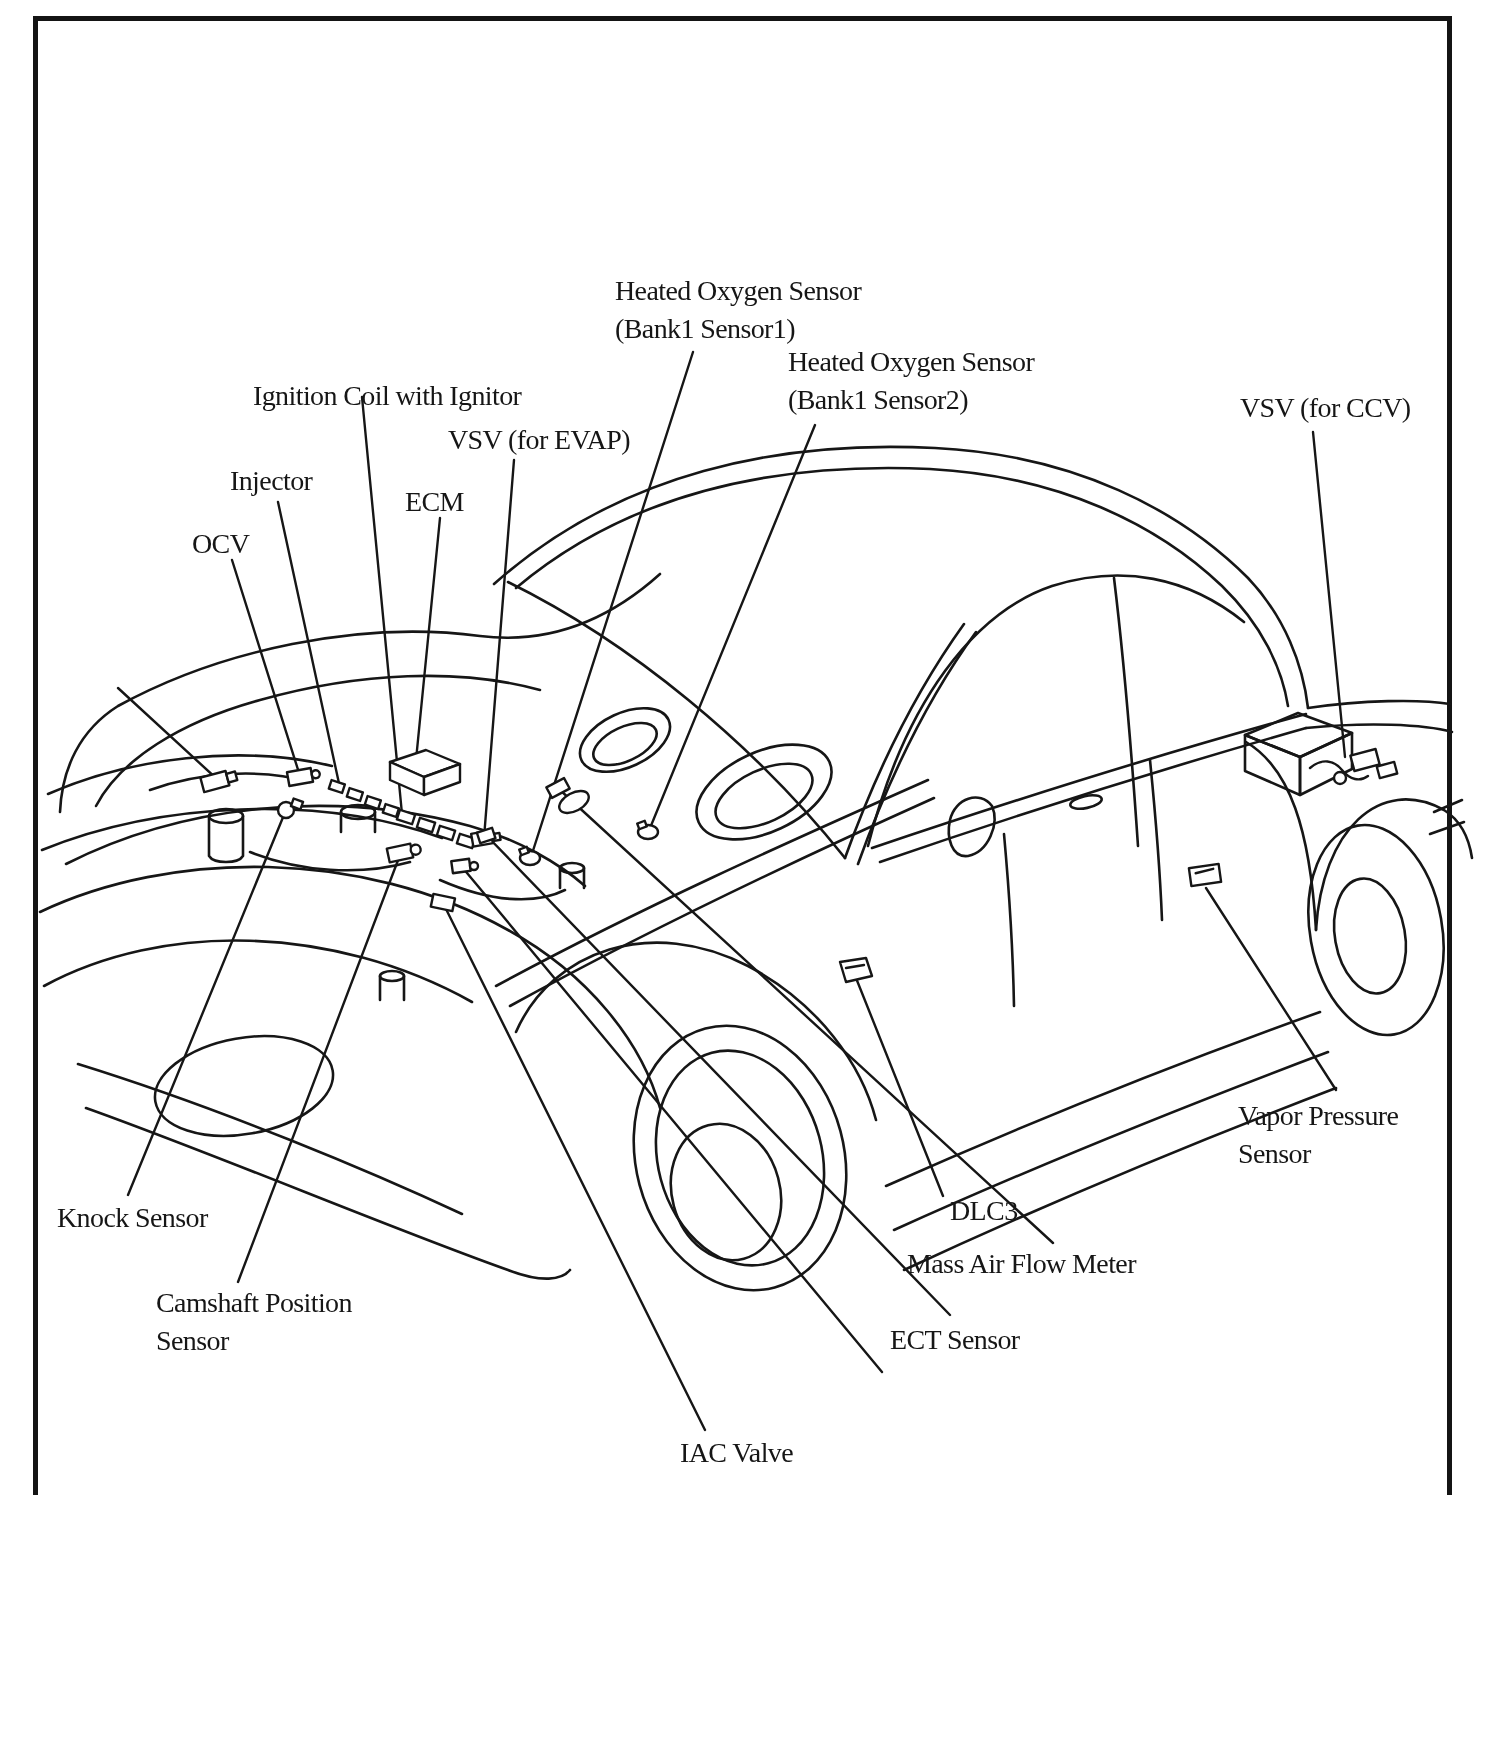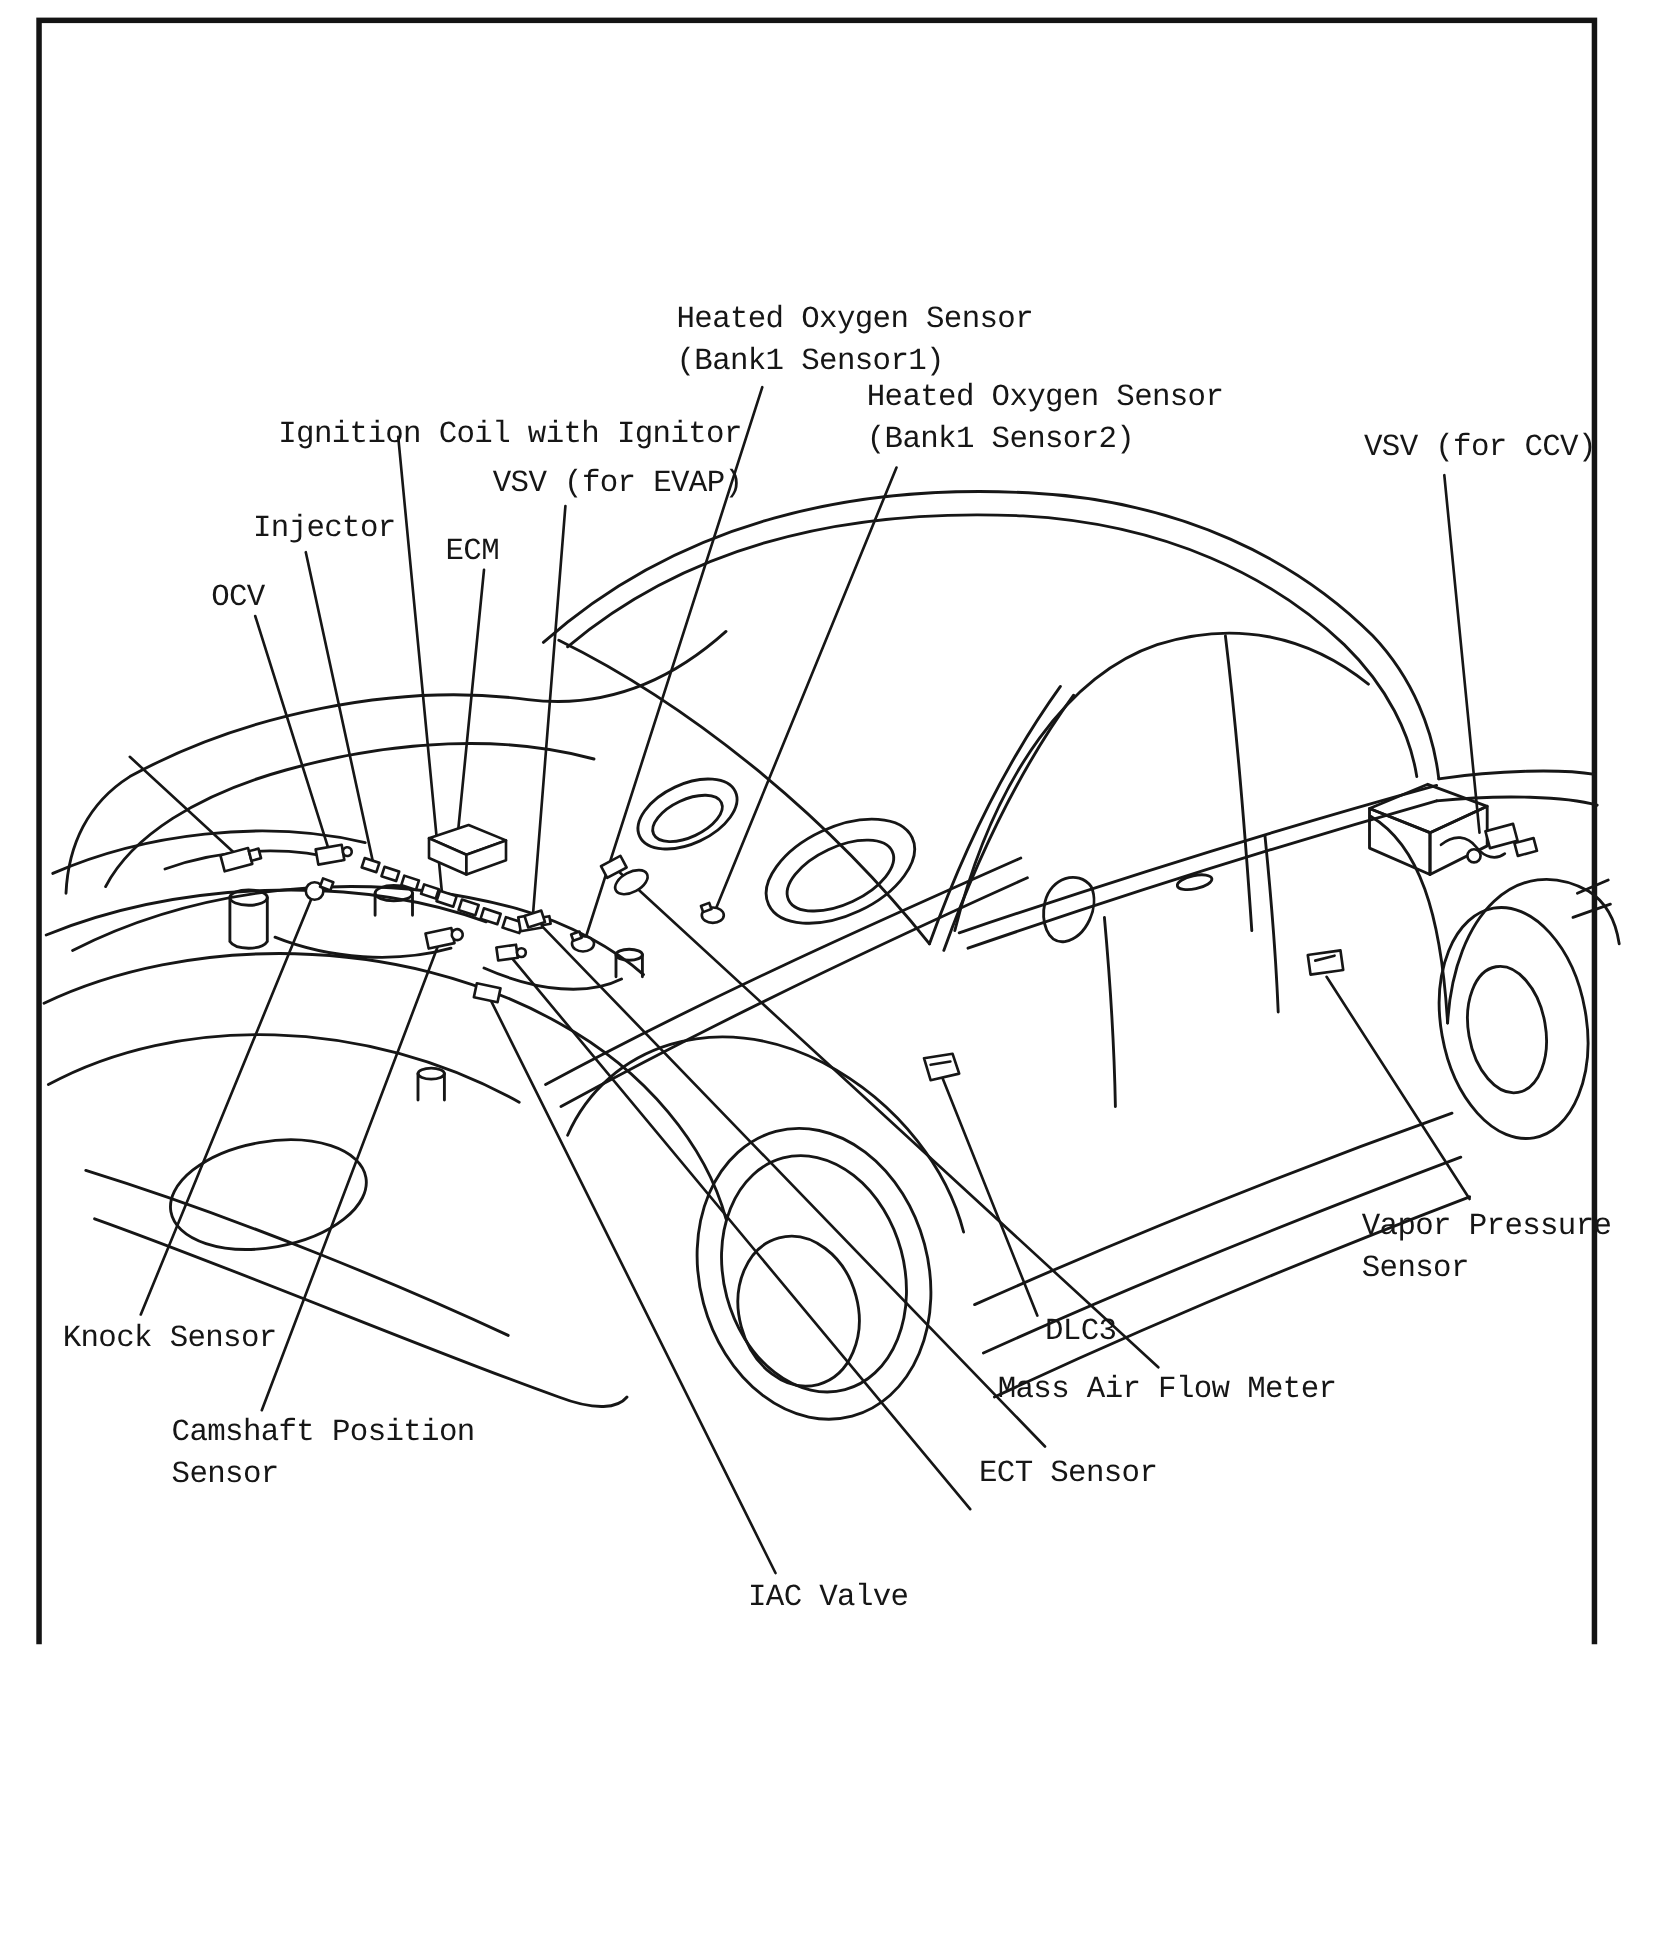--- a/index.html
+++ b/index.html
@@ -1,17 +1,17 @@
 <!DOCTYPE html>
 <html><head>
 <meta charset="utf-8">
 <style>
   html,body{margin:0;padding:0;background:#ffffff;}
   .page{position:relative;width:1504px;height:1495px;background:#ffffff;overflow:hidden;
-        font-family:Liberation Mono, monospace;color:#161616;}
+        font-family:Liberation Serif, serif;color:#161616;}
   .frame{position:absolute;left:33px;top:16px;width:1409px;height:1717px;border:5px solid #141414;}
   svg.art{position:absolute;left:0;top:0;width:1504px;height:1764px;}
   .lbl{position:absolute;font-size:28px;line-height:1.36;letter-spacing:-0.6px;
        white-space:pre-line;color:#161616;}
   
   #lbl-ho2s1   {left:615px; top:272px;}
   #lbl-ho2s2   {left:788px; top:343px;}
   #lbl-coil    {left:253px; top:357px;margin-top:20px;}
   #lbl-evap    {left:448px; top:421px;}
   #lbl-ccv     {left:1240px;top:389px;}

